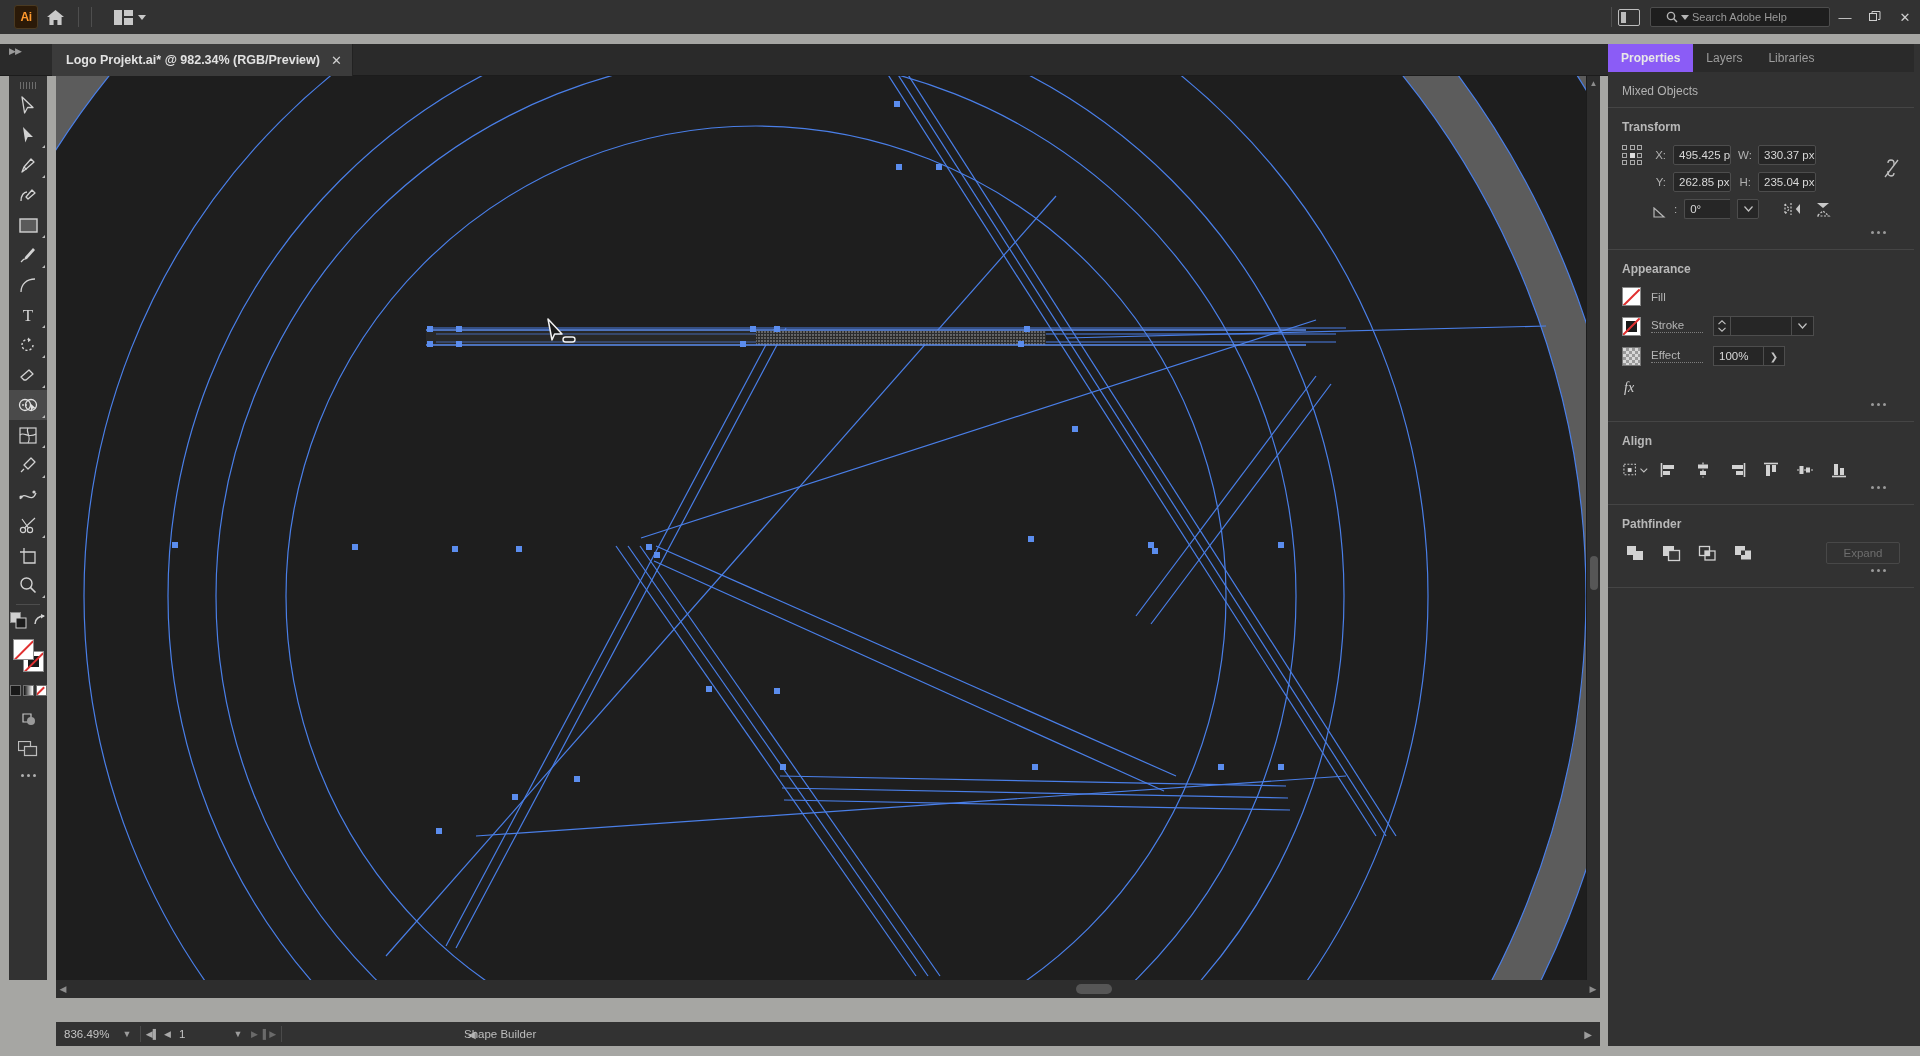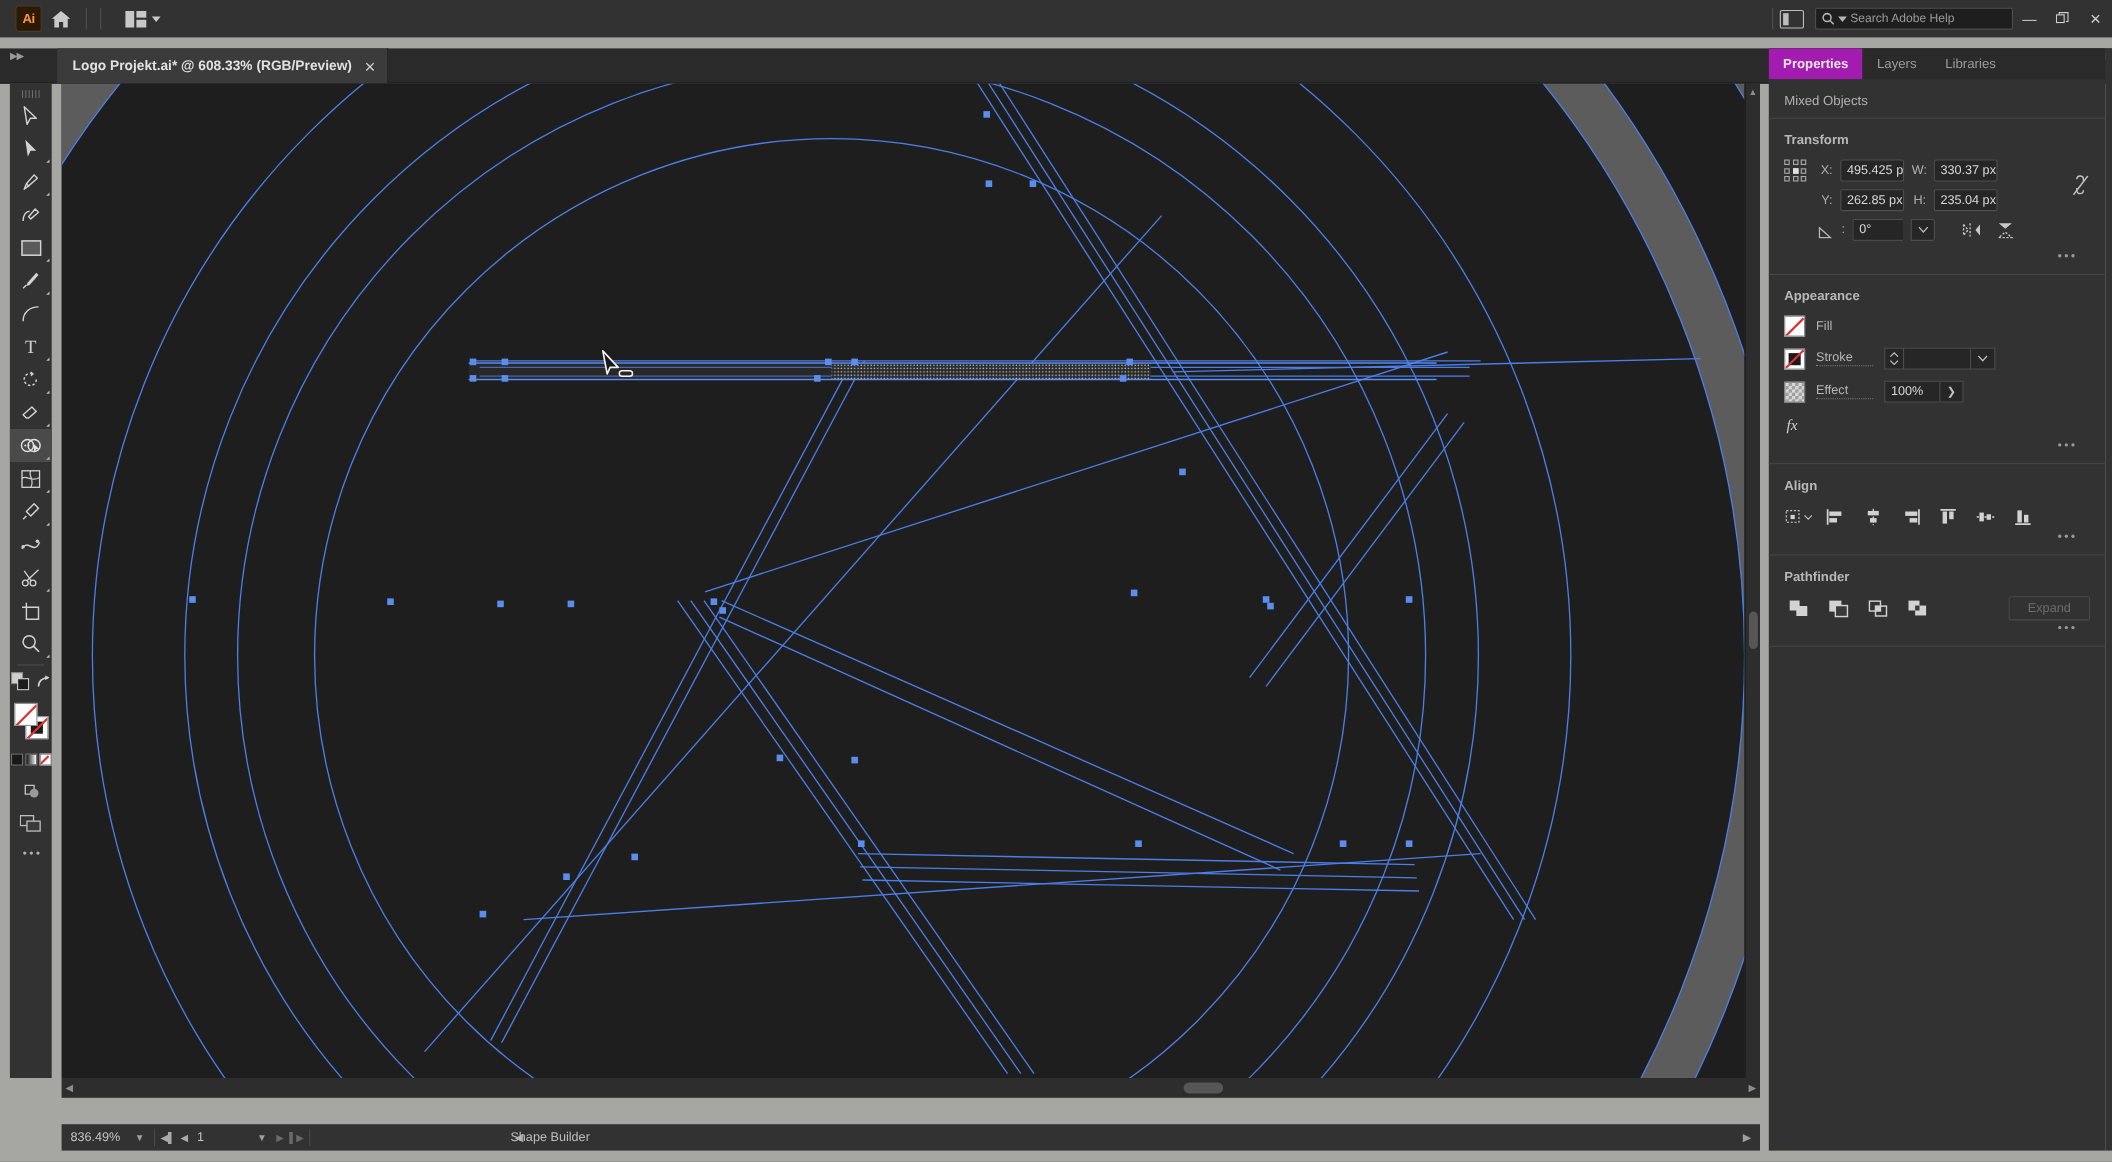--- a/index.html
+++ b/index.html
@@ -20,21 +20,21 @@
   .ws-switch{ display:flex;align-items:center;gap:5px;padding:4px 8px;margin-left:8px; }
   .ws-box{ width:19px;height:15px;position:relative; }
   .ws-box i{ position:absolute; background:#c8c8c8; display:block; }
   .chev{ width:0;height:0;border-left:4px solid transparent;border-right:4px solid transparent;
     border-top:5px solid #c8c8c8; }
   .topright{ margin-left:auto; display:flex; align-items:center; height:34px; }
   .panel-ico{ width:22px;height:17px;border:1.5px solid #bdbdbd;border-radius:2px;margin-right:10px;
     position:relative; }
   .panel-ico:after{content:"";position:absolute;left:2px;top:2px;width:5px;bottom:2px;background:#bdbdbd;}
   .searchbox{ width:180px;height:20px;background:#1e1e1e;border:1px solid #4d4d4d;border-radius:2px;
-    display:flex;align-items:center;padding:0 5px;gap:3px; }
+    display:flex;align-items:center;padding:0 15px;gap:3px; }
   .searchbox .txt{ color:#9a9a9a;font-size:11px; }
   .wbtn{ width:30px;height:34px;display:flex;align-items:center;justify-content:center;
     color:#cfcfcf;font-size:13px; }
 
   
   .tabbar{ position:absolute;left:0;top:44px;width:1920px;height:32px;background:#2a2a2a;
     border-bottom:1px solid #1c1c1c; }
   .collapse-arrows{ position:absolute;left:9px;top:46px;color:#9a9a9a;font-size:9px;letter-spacing:-1px;}
   .doctab{ position:absolute;left:52px;top:44px;height:32px;background:#3b3b3b;
     display:flex;align-items:center;padding:0 10px 0 14px;gap:11px;border-right:1px solid #222; }
@@ -92,21 +92,21 @@
   .nav-btn.dim{ color:#6a6a6a; }
   .pagefield{ width:54px;padding-left:4px;color:#c4c4c4;font-size:11.5px; }
   .sb-tool{ position:absolute;left:408px;color:#bdbdbd;font-size:11.5px; }
   .sb-arrow{ position:absolute;right:8px;color:#9d9d9d;font-size:10px; }
   .sb-left-arrow{ position:absolute;left:412px;color:#a9a9a9;font-size:10px; }
 
   
   .props{ position:absolute;left:1608px;top:44px;width:306px;height:1002px;background:#323232; }
   .ptabs{ display:flex;height:28px;background:#2a2a2a;align-items:stretch; }
   .ptab{ padding:0 13px;display:flex;align-items:center;font-size:12px;color:#9d9d9d; }
-  .ptab.active{ background:#a21caf;color:#e8e8e8;font-weight:bold; }
+  .ptab.active{ background:#8b5cf6;color:#e8e8e8;font-weight:bold; }
   .psub{ padding:12px 14px 9px;color:#b2b2b2;font-size:12px; }
   .psec-div{ height:1px;background:#454545;margin:0 0 0 0; }
   .psec{ padding:12px 14px 6px; }
   .psec h4{ color:#b8b8b8;font-size:12px;font-weight:bold;margin-bottom:11px; }
   .refgrid{ display:grid;grid-template-columns:repeat(3,5px);grid-template-rows:repeat(3,5px);
     gap:2.5px;width:20px; }
   .refgrid i{ width:5px;height:5px;border:1px solid #aaa;display:block; }
   .refgrid i.on{ background:#ddd;border-color:#ddd; }
   .trow{ display:flex;align-items:center;gap:7px;margin-bottom:7px; }
   .tlabel{ color:#b0b0b0;font-size:11.5px;width:13px;text-align:right; }
@@ -196,21 +196,21 @@
             <path d="M3 2.5V0.5h8v8h-2" fill="none" stroke="#cfcfcf"></path>
           </svg>
       </div>
       <div class="wbtn">✕</div>
     </div>
   </div>
 
   <div class="tabbar"></div>
   <div class="collapse-arrows">▶▶</div>
   <div class="doctab">
-    <span class="title">Logo Projekt.ai* @ 608.33% (RGB/Preview)</span>
+    <span class="title">Logo Projekt.ai* @ 982.34% (RGB/Preview)</span>
     <span class="x">✕</span>
   </div>
   <div class="rightcollapse">◀◀</div>
 
   <div class="toolbar">
     <div class="tb-grip">
         <i></i>
         <i></i>
         <i></i>
         <i></i>

